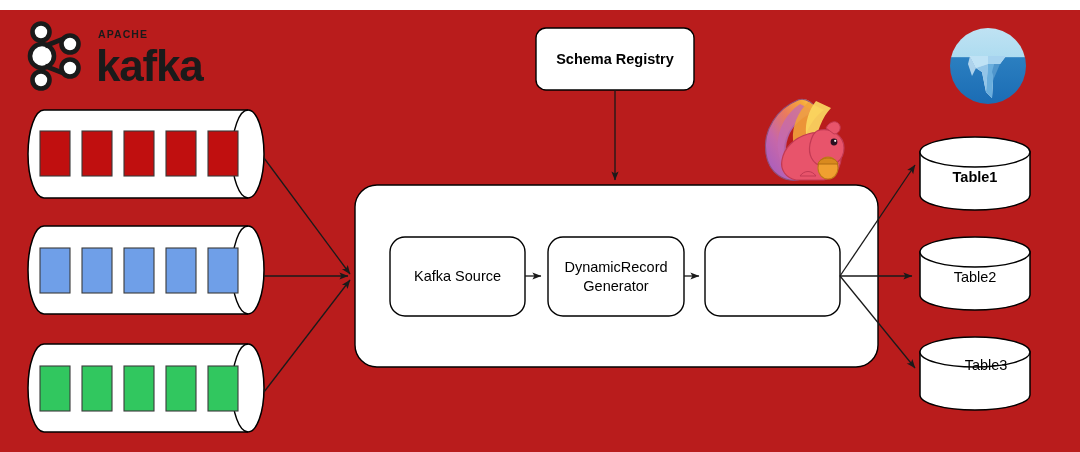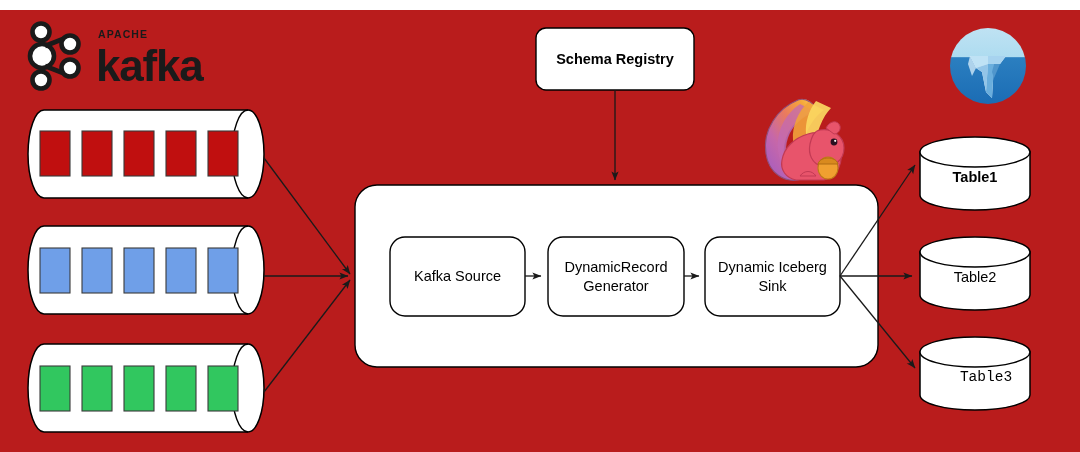--- a/index.html
+++ b/index.html
@@ -222,22 +222,20 @@
     </svg>
   </div>
 
   <div class="node-label" style="left:536px; top:18px; width:158px; height:62px;font-weight:bold;">Schema Registry</div>
 
   <div class="node-label" style="left:390px; top:227px; width:135px; height:79px;">Kafka Source</div>
 
   <div class="node-label" style="left:548px; top:227px; width:136px; height:79px;">DynamicRecord
 Generator</div>
 
-  <div class="node-label" style="left:705px; top:227px; width:135px; height:79px;">Dynamic Iceberg
-Sink</div>
 
   <div class="node-label" style="left:920px; top:146px; width:110px; height:42px;font-weight:bold;">Table1</div>
 
   <div class="node-label" style="left:920px; top:246px; width:110px; height:42px;">Table2</div>
 
-  <div class="node-label" style="left:920px; top:346px; width:132px; height:42px;font-family:Liberation Mono, monospace;">Table3</div>
+  <div class="node-label" style="left:920px; top:334px; width:132px; height:42px;">Table3</div>
 
 </div>
 
 </body></html>

